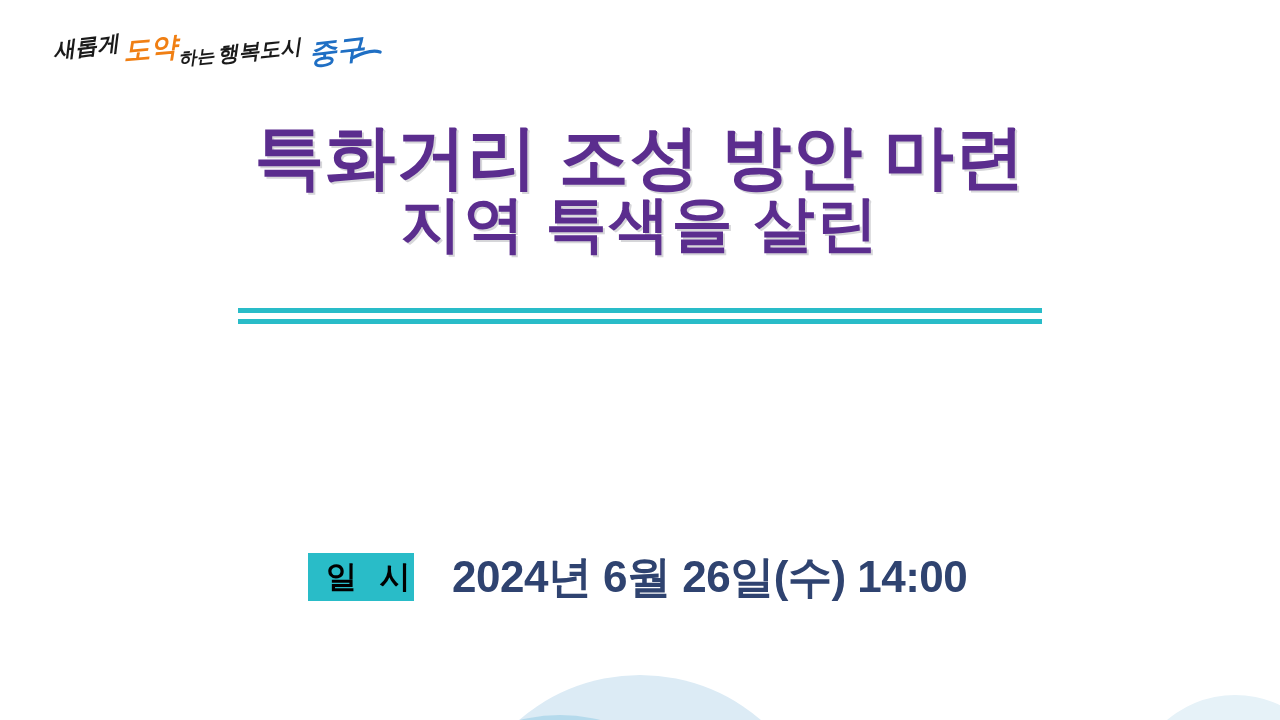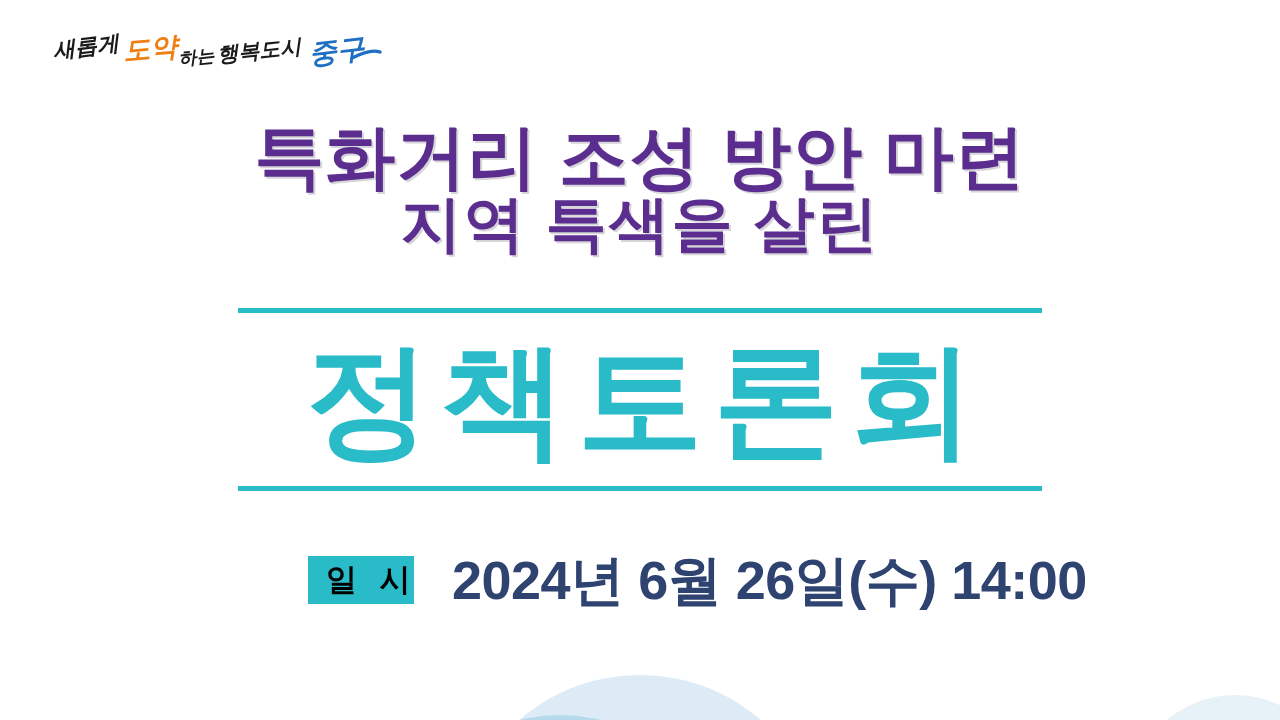--- a/index.html
+++ b/index.html
@@ -129,21 +129,21 @@
     letter-spacing: 7px;
     text-indent: 7px;
     width: 106px;
     box-sizing: border-box;
     text-align: center;
     white-space: nowrap;
   }
   .info-value {
     color: #2F4370;
     font-weight: bold;
-    font-size: 54px;
+    font-size: 44px;
     line-height: 1;
     margin-left: 38px;
     letter-spacing: -0.5px;
     white-space: nowrap;
   }
 </style>
 </head>
 <body>
 
 <div class="poster">
@@ -174,21 +174,20 @@
     </svg>
   </div>
 
   <div class="subtitle">
     <span class="subtitle-line subtitle-line-2">특화거리 조성 방안 마련</span>
     <span class="subtitle-line subtitle-line-1">지역 특색을 살린</span>
   </div>
 
   <div class="headline-block">
     <div class="rule rule-top"></div>
-    <span class="headline">정책토론회</span>
     <div class="rule rule-bottom"></div>
   </div>
 
   <div class="info-block">
 
     <div class="info-row">
       <span class="info-label">일 시</span>
       <span class="info-value">2024년 6월 26일(수) 14:00</span>
     </div>
 

